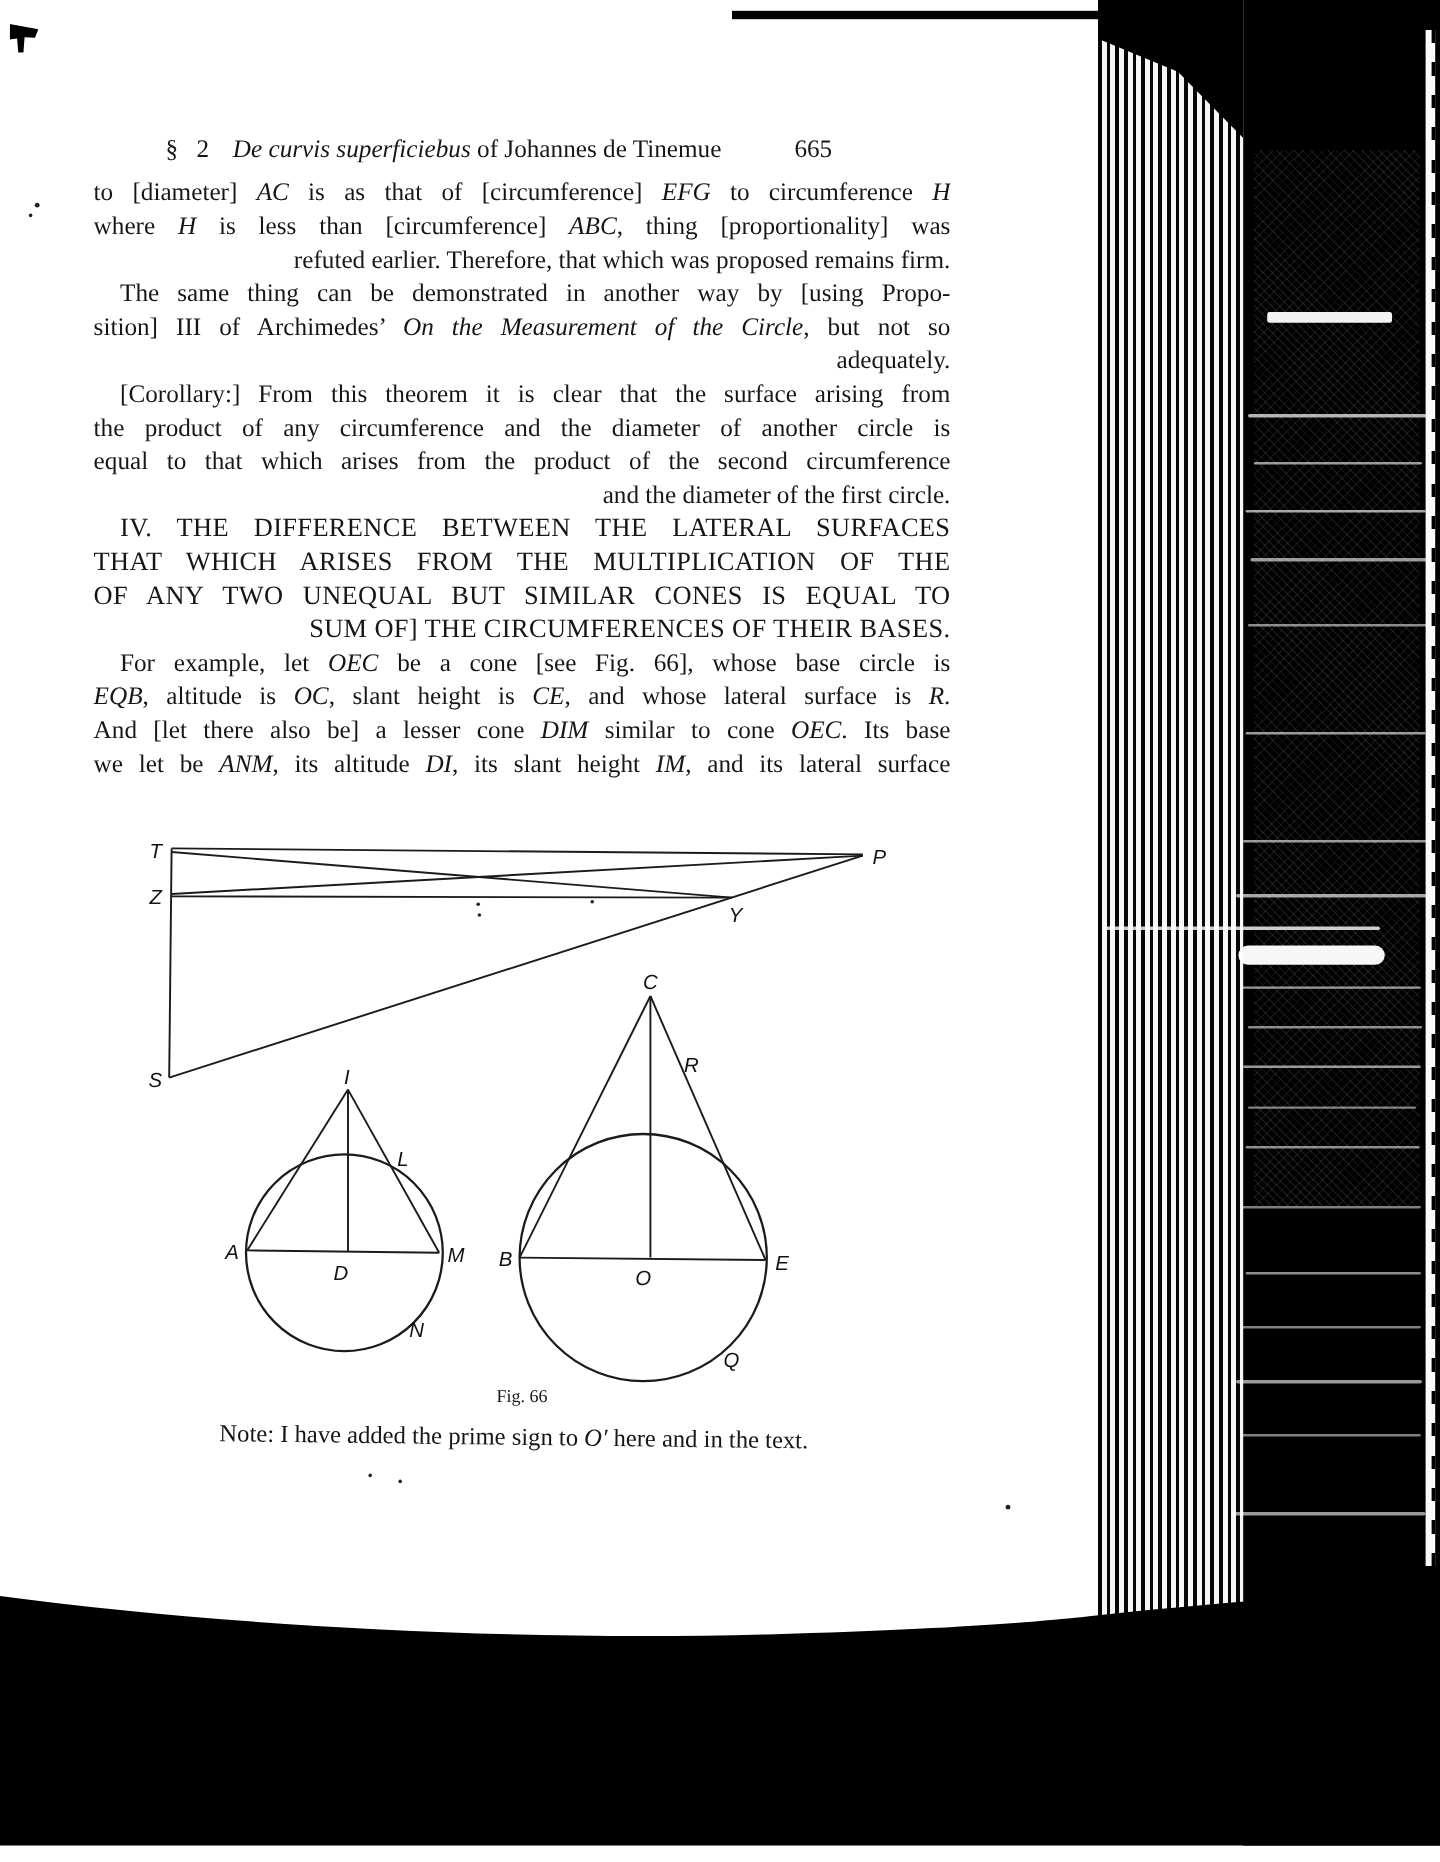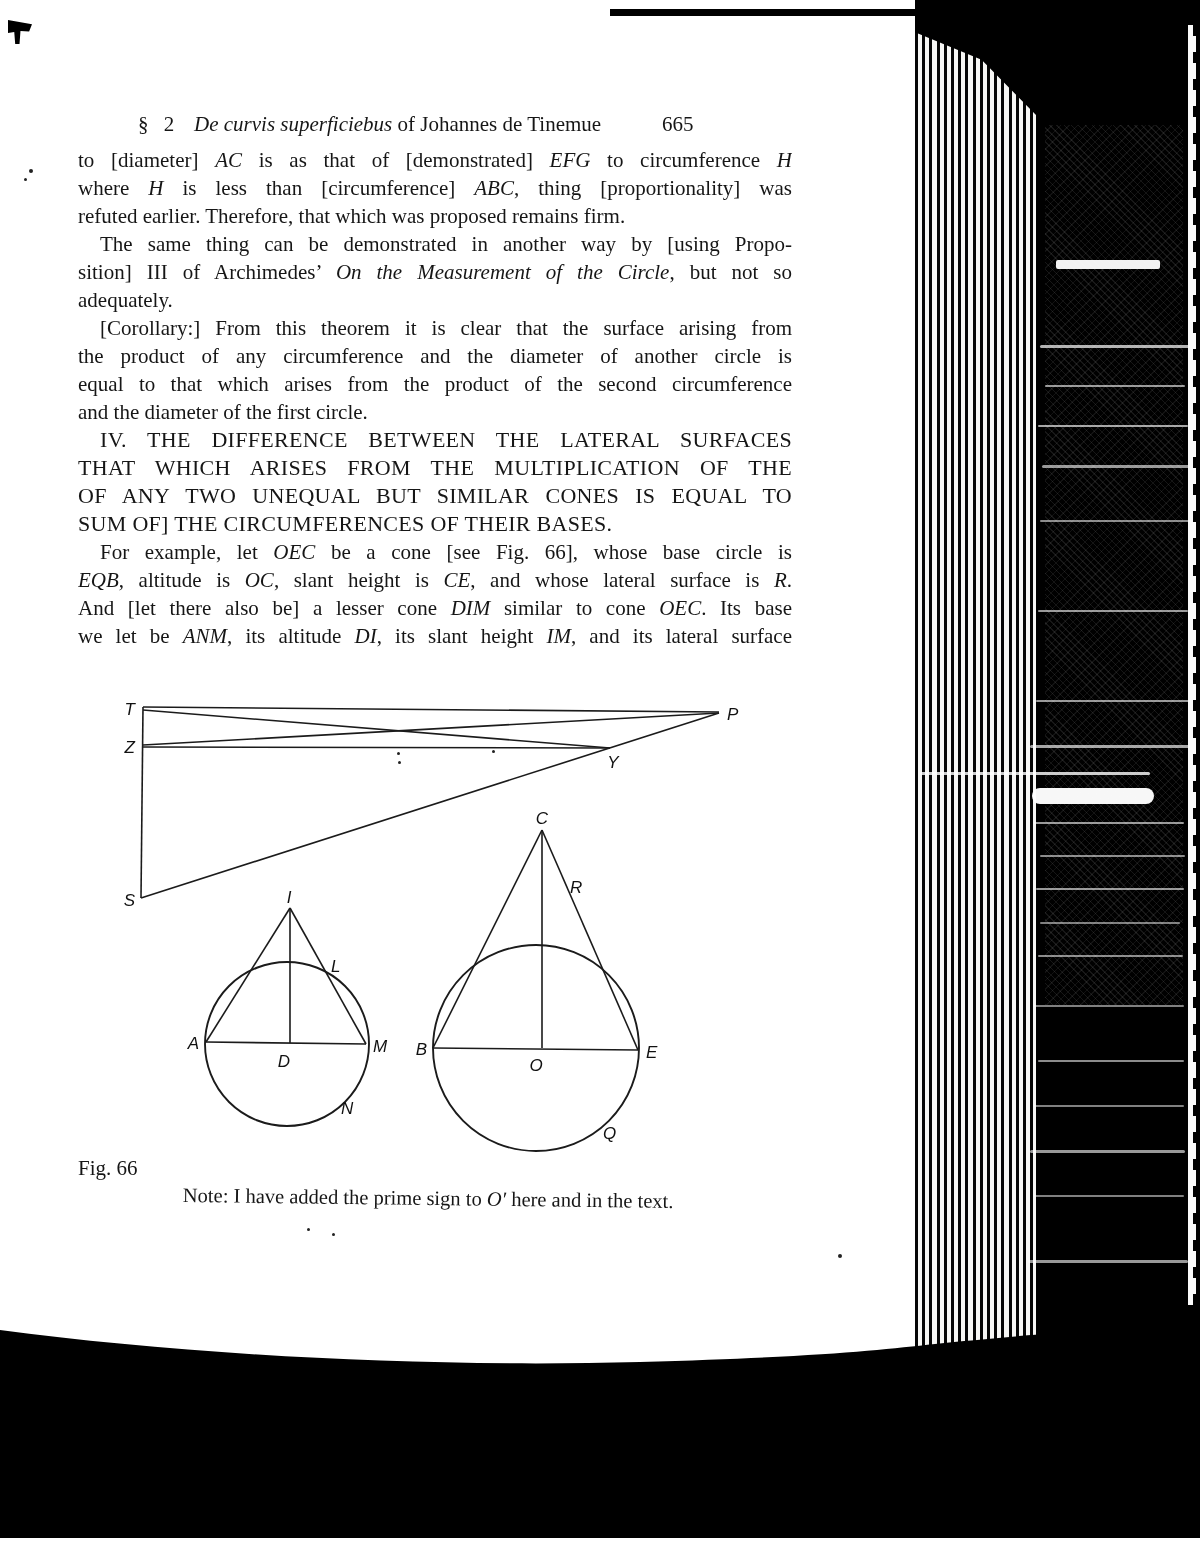--- a/index.html
+++ b/index.html
@@ -9,33 +9,33 @@
     font-family:"Liberation Serif",serif;
   }
   
   .textcol{position:absolute;left:78px;top:112px;width:714px;}
   .hdr{position:relative;height:34px;font-size:21px;}
   .hdr .sec{position:absolute;left:60px;letter-spacing:5px;}
   .hdr .title{position:absolute;left:116px;white-space:nowrap;}
   .hdr .title .it{font-style:italic;}
   .hdr .pageno{position:absolute;left:584px;}
   .lines{position:relative;}
-  .tline{font-size:21px;line-height:28px;height:28px;overflow:hidden;}
+  .tline{font-size:21px;line-height:28px;height:28px;overflow:hidden;text-align:right;}
   .tline.just{text-align:justify;text-align-last:justify;}
   .tline.ind{padding-left:22px;}
   .tline.caps{font-size:22px;letter-spacing:.3px;}
   .it{font-style:italic;text-align:center;}
   
   svg.figsvg{position:absolute;left:0;top:0;width:1200px;height:1552px;}
   .figline{stroke:#1b1b1b;stroke-width:1.6;fill:none;}
   .figcircle{stroke:#1b1b1b;stroke-width:1.9;fill:none;}
   .figlabel{font-family:"Liberation Sans",sans-serif;font-style:italic;
             font-size:17px;fill:#111;}
-  .caption{position:absolute;left:78px;top:1156px;width:714px;text-align:left;
-           font-size:21px;}
+  .caption{position:absolute;left:78px;top:1156px;width:714px;text-align:center;
+           font-size:15px;}
   .note{position:absolute;left:183px;top:1184px;font-size:20.5px;white-space:nowrap;
         transform:rotate(0.7deg);transform-origin:left top;}
   
   .topline{position:absolute;left:610px;top:9px;width:308px;height:7px;background:#000;}
   .cornermark{position:absolute;left:8px;top:20px;width:24px;height:24px;background:#000;
       clip-path:polygon(0 0,100% 18%,88% 48%,52% 46%,48% 100%,30% 100%,26% 50%,0 54%);}
   .rb-black{position:absolute;left:1036px;top:0;width:164px;height:1538px;background:#000;}
   .rb-stripes{position:absolute;left:915px;top:16px;width:121px;height:1334px;
       background:repeating-linear-gradient(90deg,#060606 0 3px,#f7f7f5 3px 7.2px);}
   .rb-wedge{position:absolute;left:915px;top:0;width:121px;height:115px;background:#000;
@@ -54,21 +54,21 @@
 </head>
 <body>
 
 <div class="textcol">
   <div class="hdr">
     <span class="sec">§ 2</span>
     <span class="title"><span class="it">De curvis superficiebus</span><span> of Johannes de Tinemue</span></span>
     <span class="pageno">665</span>
   </div>
   <div class="lines">
-      <div class="tline just"><span>to [diameter] </span><span class="it">AC</span><span> is as that of [demonstrated] </span><span class="it">EFG</span><span> to circumference </span><span class="it">H</span></div>
+      <div class="tline just"><span>to [diameter] </span><span class="it">AC</span><span> is as that of [circumference] </span><span class="it">EFG</span><span> to circumference </span><span class="it">H</span></div>
       <div class="tline just"><span>where </span><span class="it">H</span><span> is less than [circumference] </span><span class="it">ABC</span><span>, thing [proportionality] was</span></div>
       <div class="tline"><span>refuted earlier. Therefore, that which was proposed remains firm.</span></div>
       <div class="tline just ind"><span>The same thing can be demonstrated in another way by [using Propo-</span></div>
       <div class="tline just"><span>sition] III of Archimedes’ </span><span class="it">On the Measurement of the Circle</span><span>, but not so</span></div>
       <div class="tline"><span>adequately.</span></div>
       <div class="tline just ind"><span>[Corollary:] From this theorem it is clear that the surface arising from</span></div>
       <div class="tline just"><span>the product of any circumference and the diameter of another circle is</span></div>
       <div class="tline just"><span>equal to that which arises from the product of the second circumference</span></div>
       <div class="tline"><span>and the diameter of the first circle.</span></div>
       <div class="tline just ind caps"><span>IV. THE DIFFERENCE BETWEEN THE LATERAL SURFACES</span></div>

